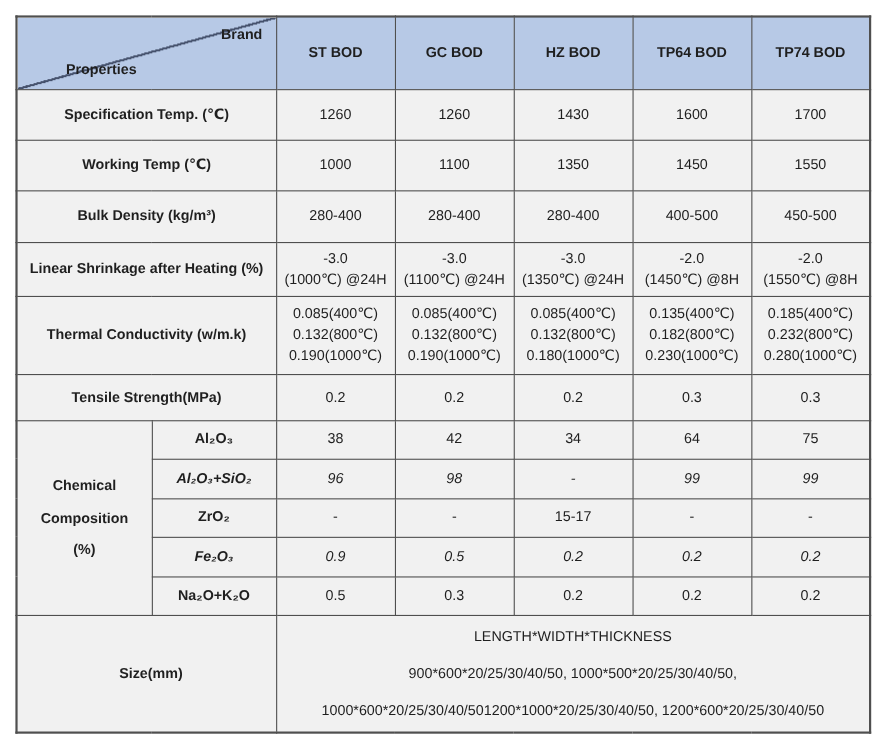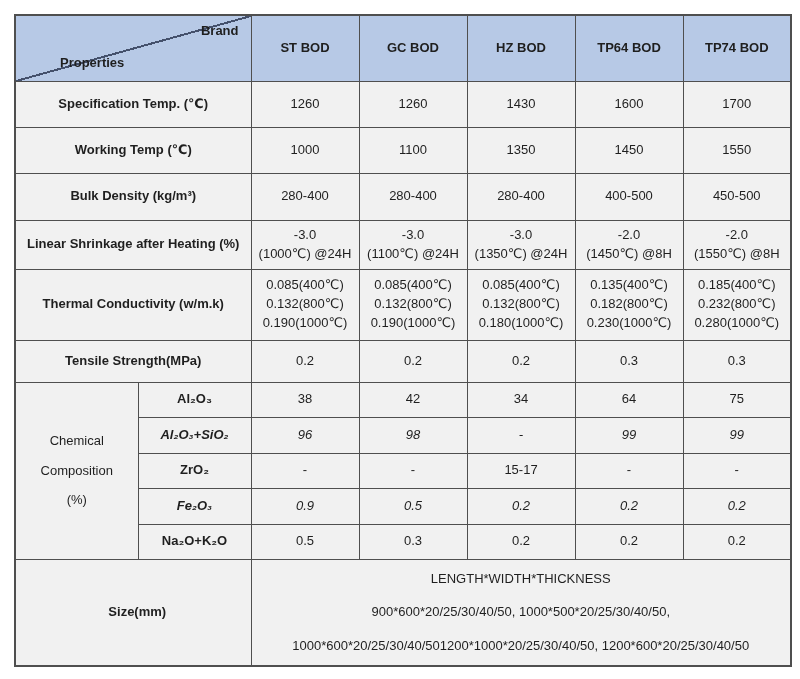--- a/index.html
+++ b/index.html
@@ -53,21 +53,21 @@
   .diag-top{
     position:absolute;top:6px;right:12px;
     font-weight:bold;
   }
   .diag-bottom{
     position:absolute;bottom:8px;left:10px;
     font-weight:bold;
     padding-left:34px;
   }
   .multiline{white-space:pre-line;margin-top:12px;}
-  td.chem-label{font-weight:normal;line-height:2.3;}
+  td.chem-label{font-weight:bold;line-height:2.3;}
   td.size-label{font-weight:bold;padding-left:12px;}
   td.size-content{
     white-space:pre-line;
     line-height:2.6;
     font-size:13px;
   }
   
   tr.r-header{height:66px;}
   tr.r-std{height:46px;}
   tr.r-bulk{height:47px;}

